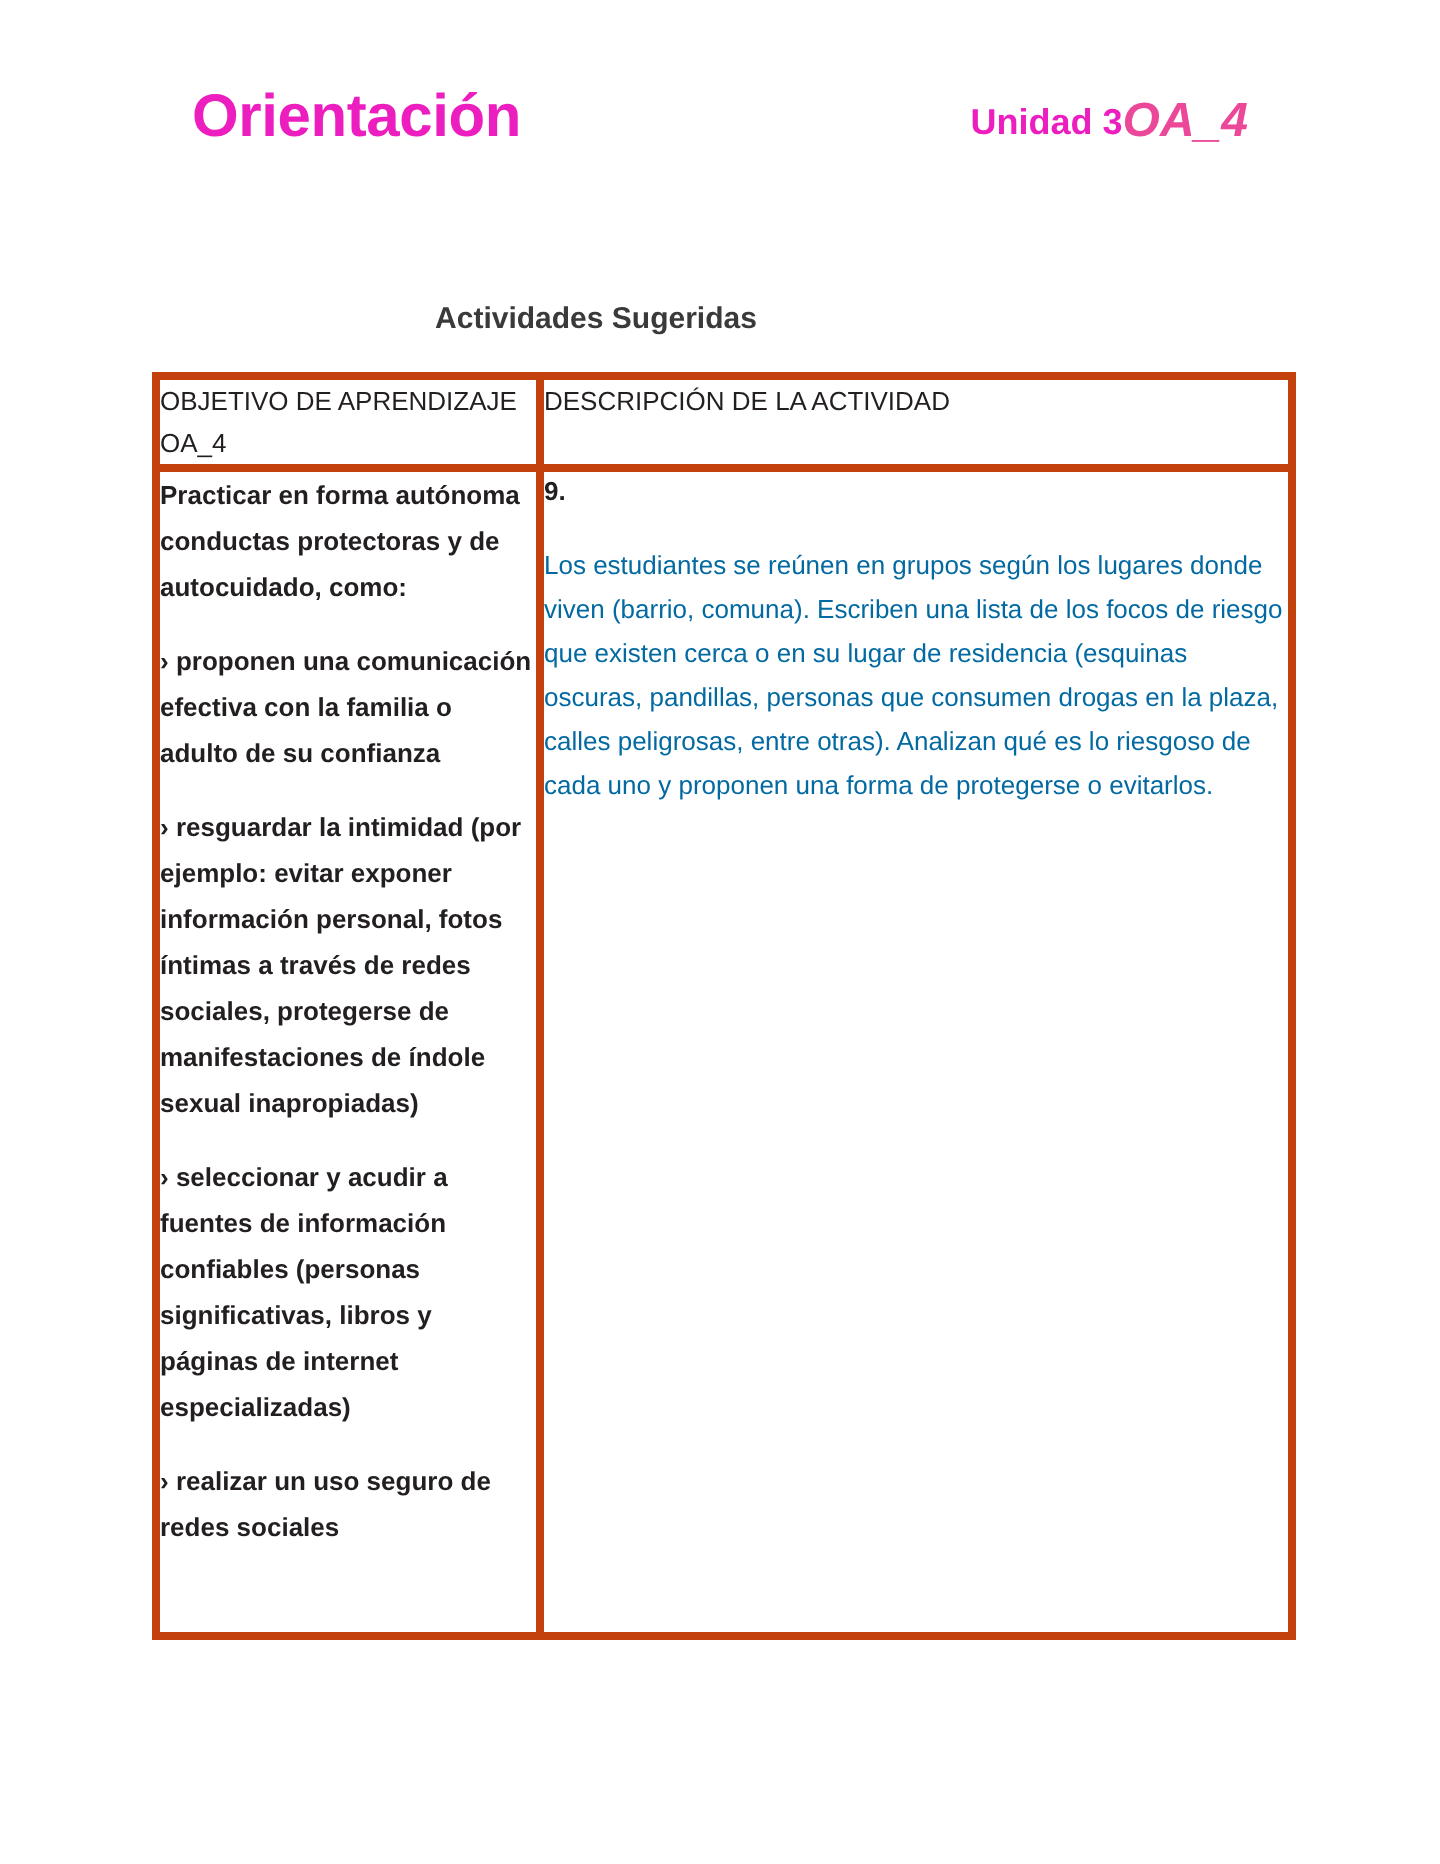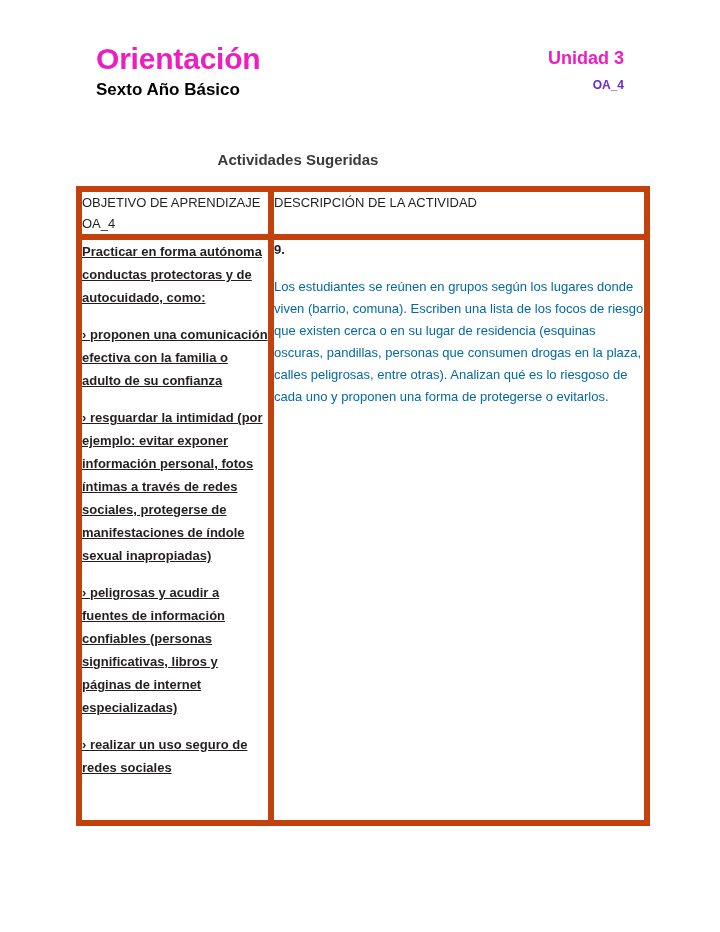--- a/index.html
+++ b/index.html
@@ -29,57 +29,59 @@
     left: 96px;
     top: 42px;
     width: 528px;
     display: flex;
     justify-content: space-between;
     align-items: flex-start;
   }
   .header-left {
     display: flex;
     flex-direction: column;
+    text-align: center;
   }
   .subject-title {
     font-size: 30px;
     font-weight: bold;
     color: #ed1ec0;
     line-height: 34px;
     letter-spacing: -0.2px;
     white-space: nowrap;
   }
   .grade-subtitle {
     font-size: 17px;
     font-weight: bold;
     color: #000000;
     line-height: 22px;
     margin-top: 3px;
     white-space: nowrap;
   }
   .header-right {
     display: flex;
-    flex-direction: column;
+    flex-direction: row;
     align-items: flex-end;
     padding-top: 4px;
   }
   .unit-label {
     font-size: 18px;
     font-weight: bold;
     color: #ed1ec0;
     line-height: 24px;
     white-space: nowrap;
   }
   .oa-label {
-    font-size: 12px;
-    font-weight: bold;
-    color: #6d28d9;
+    font-size: 24px;
+    font-weight: bold;
+    color: #ec4899;
     line-height: 24px;
     margin-top: 3px;
     white-space: nowrap;
+    font-style: italic;
   }
 
   
   .section-title {
     position: absolute;
     left: 0;
     top: 151px;
     width: 596px;
     text-align: center;
     font-size: 15px;
@@ -90,21 +92,21 @@
   
   .activities-table {
     position: absolute;
     left: 76px;
     top: 186px;
     width: 568px;
     border-collapse: collapse;
     table-layout: fixed;
   }
   .activities-table td {
-    border: 6px solid #c2410c;
+    border: 4px solid #c2410c;
     vertical-align: top;
     padding: 0;
   }
   .col-objective { width: 192px; }
   .col-description { width: 376px; }
 
   .th-objective {
     padding: 8px 9px 9px 9px;
     font-size: 13px;
     line-height: 21px;
@@ -126,21 +128,20 @@
   .cell-description {
     padding: 9px 12px 9px 10px;
   }
 
   .oa-text p {
     margin: 0 0 14px 0;
     font-size: 13px;
     font-weight: bold;
     line-height: 23px;
     color: #231f20;
-    text-decoration: underline;
   }
   .oa-text p:last-child { margin-bottom: 16px; }
 
   .activity-number {
     margin: 0;
     font-size: 13px;
     font-weight: bold;
     line-height: 20px;
     color: #231f20;
   }
@@ -153,21 +154,20 @@
   }
 </style>
 </head>
 <body>
 
 <div class="page">
 
   <div class="header">
     <div class="header-left">
       <div class="subject-title">Orientación</div>
-      <div class="grade-subtitle">Sexto Año Básico</div>
     </div>
     <div class="header-right">
       <div class="unit-label">Unidad 3</div>
       <div class="oa-label">OA_4</div>
     </div>
   </div>
 
   <div class="section-title">Actividades Sugeridas</div>
 
   <table class="activities-table">
@@ -179,21 +179,21 @@
       <tr>
         <td class="th-objective">OBJETIVO DE APRENDIZAJE OA_4</td>
         <td class="th-description">DESCRIPCIÓN DE LA ACTIVIDAD</td>
       </tr>
       <tr>
         <td class="cell-objective">
           <div class="oa-text">
             <p>Practicar en forma autónoma conductas protectoras y de autocuidado, como:</p>
             <p>› proponen una comunicación efectiva con la familia o adulto de su confianza</p>
             <p>› resguardar la intimidad (por ejemplo: evitar exponer información personal, fotos íntimas a través de redes sociales, protegerse de manifestaciones de índole sexual inapropiadas)</p>
-            <p>› peligrosas y acudir a fuentes de información confiables (personas significativas, libros y páginas de internet especializadas)</p>
+            <p>› seleccionar y acudir a fuentes de información confiables (personas significativas, libros y páginas de internet especializadas)</p>
             <p>› realizar un uso seguro de redes sociales</p>
           </div>
         </td>
         <td class="cell-description">
           <p class="activity-number">9.</p>
           <p class="activity-body">Los estudiantes se reúnen en grupos según los lugares donde viven (barrio, comuna). Escriben una lista de los focos de riesgo que existen cerca o en su lugar de residencia (esquinas oscuras, pandillas, personas que consumen drogas en la plaza, calles peligrosas, entre otras). Analizan qué es lo riesgoso de cada uno y proponen una forma de protegerse o evitarlos.</p>
         </td>
       </tr>
     </tbody>
   </table>

